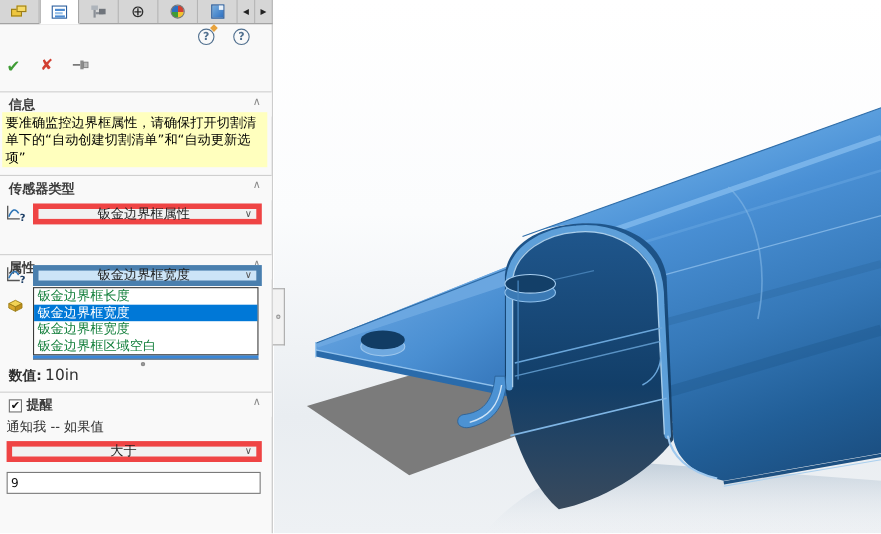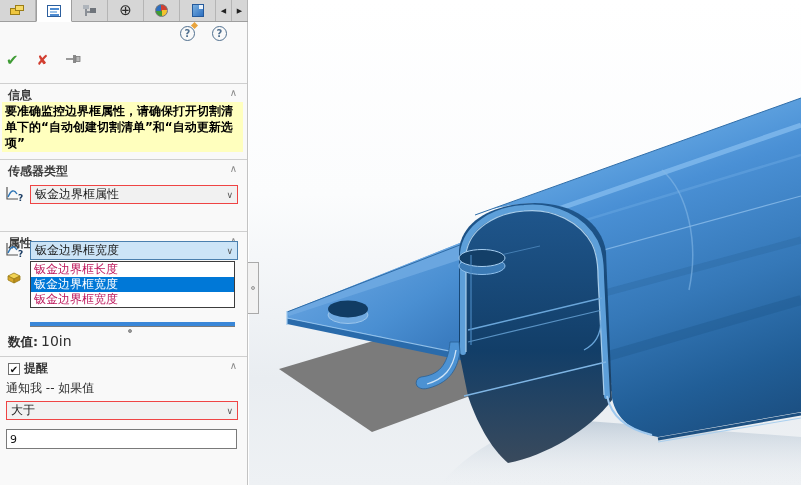--- a/index.html
+++ b/index.html
@@ -55,34 +55,34 @@
   .act-cancel{color:var(--accent-red);font-size:14px;font-weight:bold;}
 
   
   .sect{position:absolute;left:0;width:247px;border-top:1px solid #cfcfcf;padding:3px 8px 2px 8px;font-weight:bold;color:#3c3c3c;background:#f9f9f9;}
   .sect .chev{position:absolute;right:10px;top:3px;font-weight:normal;color:#8a8a8a;font-size:10px;}
   .hdr-info{top:83px;}
   .hdr-type{top:159px;}
   .hdr-prop{top:231px;}
   .hdr-alert{top:356px;}
 
-  .infobox{position:absolute;left:2px;top:102px;width:241px;background:var(--info-bg);padding:1px 3px;line-height:16px;color:#000;font-weight:bold;}
+  .infobox{position:absolute;left:2px;top:102px;width:241px;background:var(--info-bg);padding:1px 3px;line-height:16px;color:#000;}
 
   
   .sensor-ico{position:absolute;left:5px;width:20px;height:17px;}
-  .combo{position:absolute;left:30px;width:208px;height:19px;border:1px solid #ef4444;background:#f1f1f1;display:flex;align-items:center;padding:0 4px;color:#1d1d1d;}
+  .combo{position:absolute;left:30px;width:208px;height:19px;border:5px solid #ef4444;background:#f1f1f1;display:flex;align-items:center;padding:0 4px;color:#1d1d1d;text-align:center;}
   .combo .cv{flex:1;white-space:nowrap;overflow:hidden;}
   .combo .arr{font-size:9px;color:#555;}
   .combo.focused{background:var(--focus-combo-bg);border-color:#4a7fae;}
   .c-type{top:185px;}
   .c-prop{top:241px;}
 
   
   .ddlist{position:absolute;left:30px;top:261px;width:205px;background:#fff;border:1px solid #3c3c3c;z-index:40;}
-  .dditem{height:15px;line-height:15px;padding-left:3px;color:#be185d;white-space:nowrap;overflow:hidden;}
+  .dditem{height:15px;line-height:15px;padding-left:3px;color:#15803d;white-space:nowrap;overflow:hidden;}
   .dditem.selected{background:var(--selection-blue);color:#fff;}
 
   .lb-sliver{position:absolute;left:30px;top:322px;width:205px;height:5px;background:#3a87d8;border-bottom:1px solid #7b7b7b;z-index:10;}
   .lb-dot{position:absolute;left:128px;top:329px;width:4px;height:4px;border-radius:50%;background:#9a9a9a;border:1px solid #8a8a8a;z-index:10;}
 
   .part-ico{position:absolute;left:6px;top:271px;width:17px;height:13px;}
 
   .value-row{position:absolute;left:8px;top:333px;color:#2f2f2f;}
   .value-row .lbl{font-size:12.5px;font-weight:bold;}
   .value-row .val{font-size:14px;margin-left:3px;}
@@ -196,20 +196,21 @@
   </span>
   <div class="combo focused c-prop">
     <span class="cv">钣金边界框宽度</span>
     <span class="arr">∨</span>
   </div>
 
   <div class="ddlist">
     <div class="dditem">钣金边界框长度</div>
     <div class="dditem selected">钣金边界框宽度</div>
     <div class="dditem">钣金边界框宽度</div>
+    <div class="dditem">钣金边界框区域空白</div>
   </div>
   <div class="lb-sliver"></div>
   <div class="lb-dot"></div>
 
   <span class="part-ico">
     <svg width="17" height="13" viewBox="0 0 17 13">
       <polygon points="2,5 8,2 14,5 8,8" fill="#f2d355" stroke="#9b7d16" stroke-width="0.8"></polygon>
       <polygon points="2,5 8,8 8,12 2,9" fill="#d9a72c" stroke="#9b7d16" stroke-width="0.8"></polygon>
       <polygon points="14,5 8,8 8,12 14,9" fill="#c08f1c" stroke="#9b7d16" stroke-width="0.8"></polygon>
     </svg>

